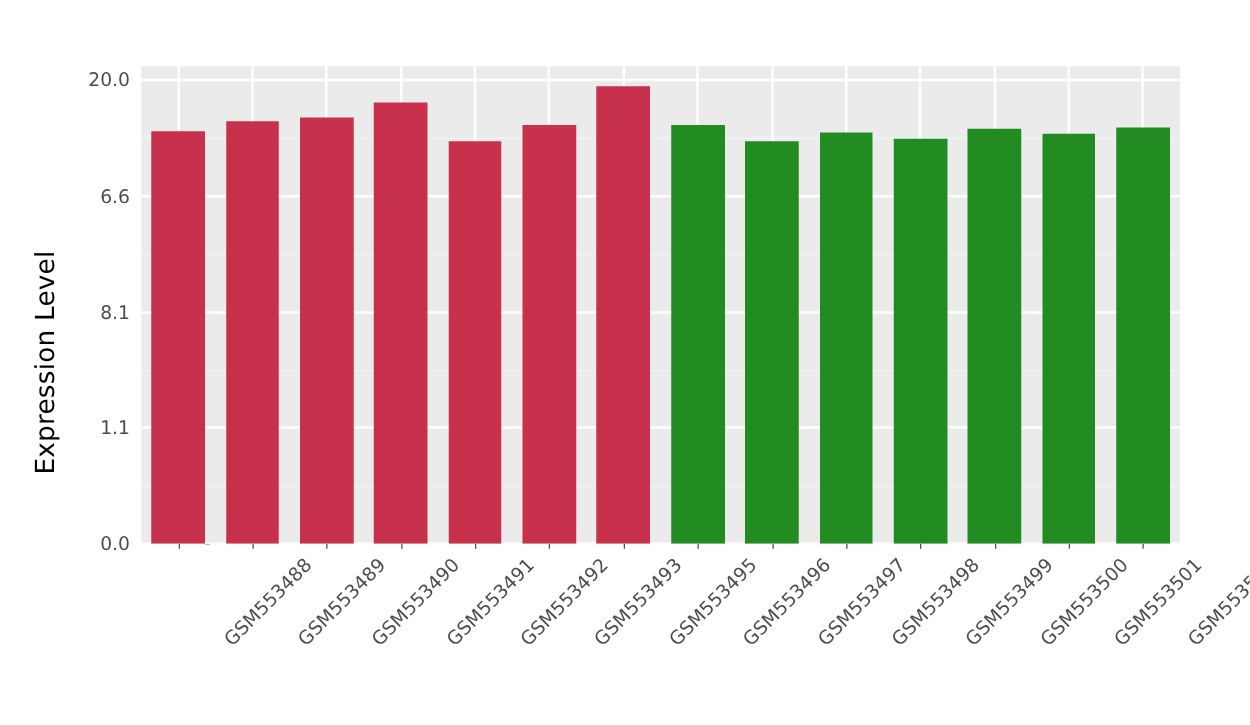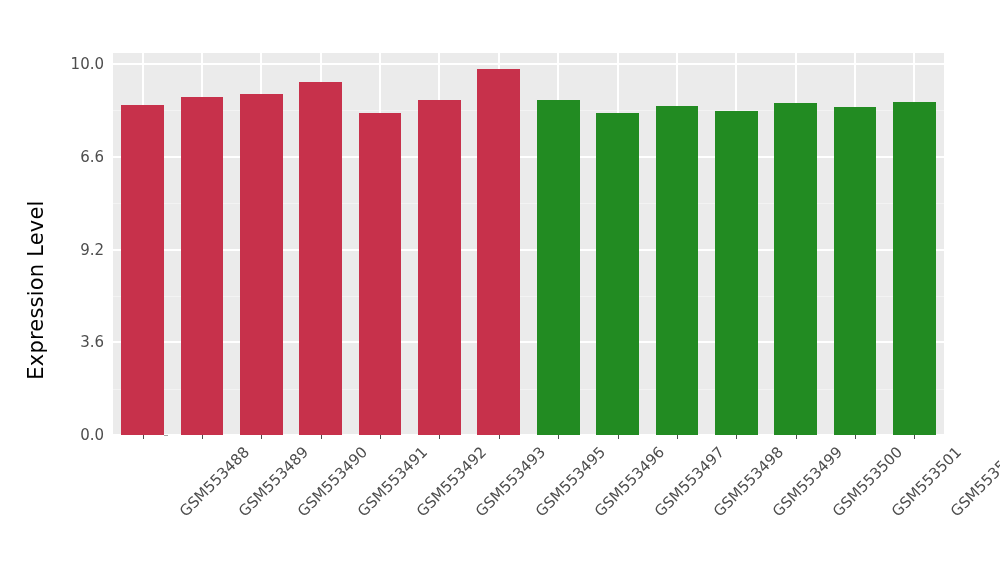--- a/index.html
+++ b/index.html
@@ -142,27 +142,27 @@
 </head>
 <body>
 
 <div id="chart-root">
 
   <div id="y-axis-title">Expression Level</div>
 
   <div id="y-tick-labels">
       <div class="y-tick-label" style="top: 382px;">0.0</div>
       <div class="y-tick-mark" style="top: 382px;"></div>
-      <div class="y-tick-label" style="top: 289.282px;">3.6</div>
+      <div class="y-tick-label" style="top: 289.282px;">1.1</div>
       <div class="y-tick-mark" style="top: 289.282px;"></div>
-      <div class="y-tick-label" style="top: 196.563px;">9.2</div>
+      <div class="y-tick-label" style="top: 196.563px;">8.1</div>
       <div class="y-tick-mark" style="top: 196.563px;"></div>
       <div class="y-tick-label" style="top: 103.845px;">6.6</div>
       <div class="y-tick-mark" style="top: 103.845px;"></div>
-      <div class="y-tick-label" style="top: 11.1262px;">10.0</div>
+      <div class="y-tick-label" style="top: 11.1262px;">20.0</div>
       <div class="y-tick-mark" style="top: 11.1262px;"></div>
     </div>
 
   <div id="panel">
     <div id="gridlines">
         <div class="grid-minor-h" style="top: 335.641px;"></div>
         <div class="grid-minor-h" style="top: 242.922px;"></div>
         <div class="grid-minor-h" style="top: 150.204px;"></div>
         <div class="grid-minor-h" style="top: 57.4854px;"></div>
         <div class="grid-major-h" style="top: 381px;"></div>

